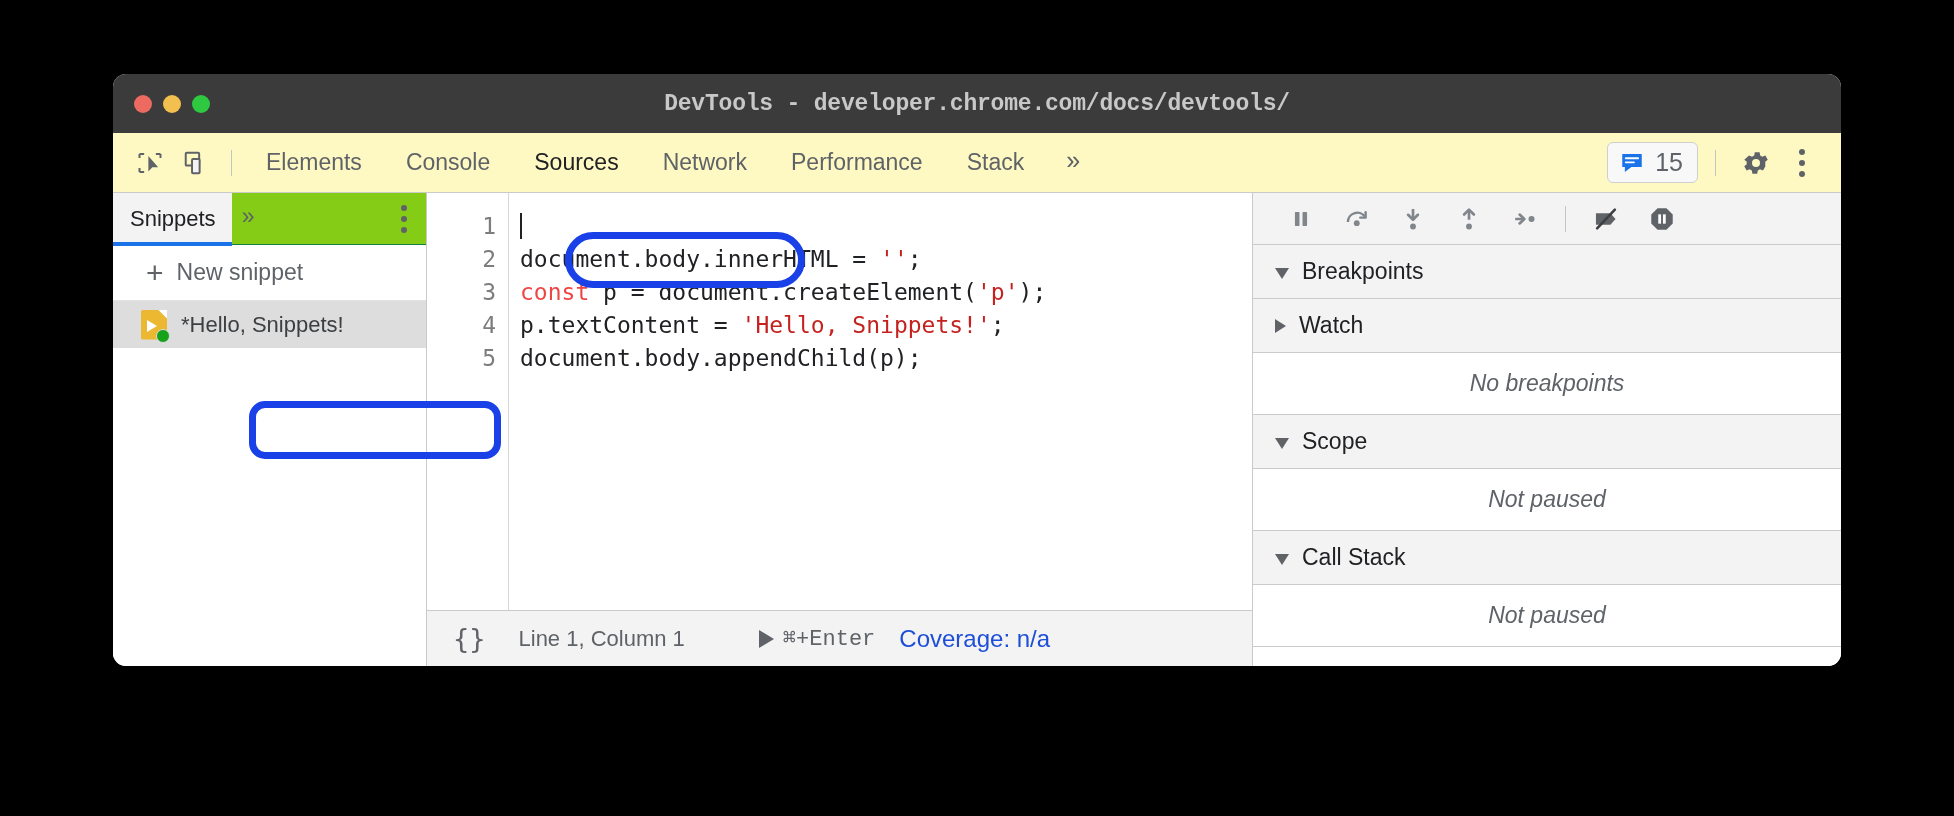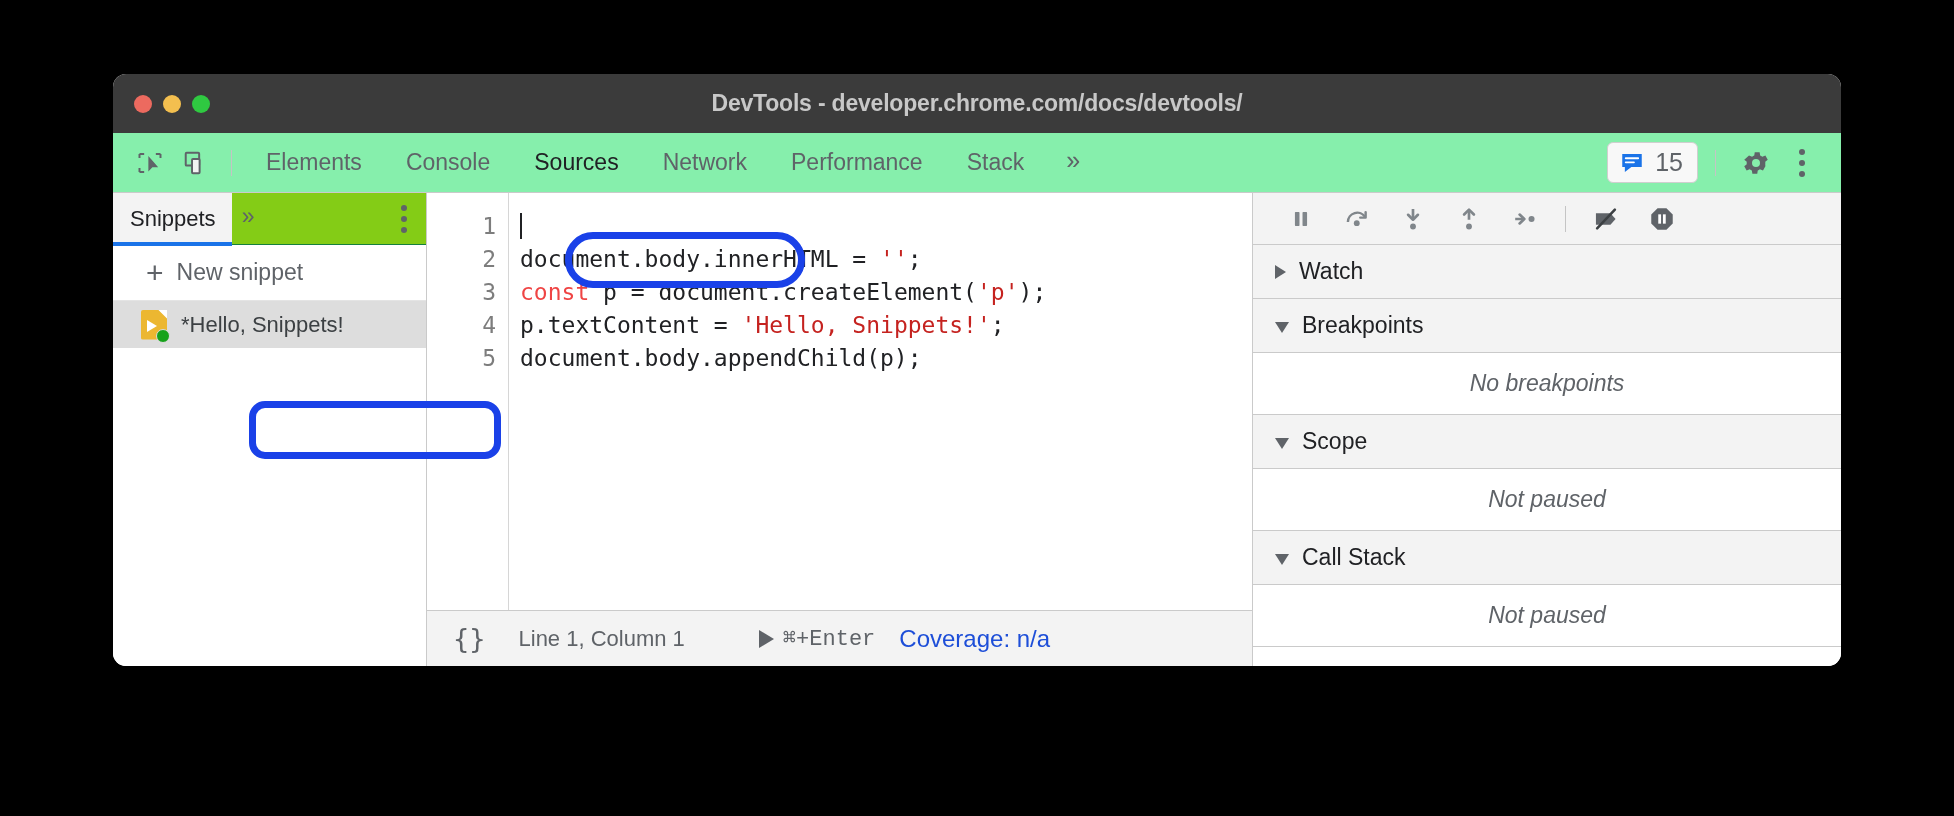--- a/index.html
+++ b/index.html
@@ -25,20 +25,21 @@
     box-shadow: 0 0 42px 10px rgba(0,0,0,0.55);
   }
 
   
   .titlebar {
     position: relative;
     height: 59px;
     background: #3b3b3b;
     display: flex;
     align-items: center;
+    font-family: Liberation Mono, monospace;
   }
   .traffic {
     position: absolute;
     left: 21px;
     top: 0;
     height: 59px;
     display: flex;
     align-items: center;
     gap: 11px;
   }
@@ -51,21 +52,21 @@
     text-align: center;
     color: #c8c8c8;
     font-size: 23px;
     font-weight: bold;
     letter-spacing: -0.2px;
   }
 
   
   .tabbar {
     height: 60px;
-    background: #86efac;
+    background: #fef9c3;
     border-bottom: 1px solid #cacaca;
     display: flex;
     align-items: center;
     padding: 0 16px 0 14px;
   }
   .tb-icon {
     width: 46px; height: 46px;
     display: flex; align-items: center; justify-content: center;
     color: #5f6368;
   }
@@ -567,27 +568,27 @@
           <svg width="28" height="28" viewBox="0 0 24 24">
             <path d="M8.2 2.8h7.6L21.2 8.2v7.6l-5.4 5.4H8.2L2.8 15.8V8.2z" fill="#5f6368"></path>
             <rect x="8.8" y="8" width="2.4" height="8" fill="#ffffff"></rect>
             <rect x="12.8" y="8" width="2.4" height="8" fill="#ffffff"></rect>
           </svg>
         </div>
       </div>
 
       <div class="accordion">
         <div class="acc-head">
+          <span class="tri open"></span>
+          <span class="acc-title">Breakpoints</span>
+        </div>
+
+        <div class="acc-head">
           <span class="tri closed"></span>
           <span class="acc-title">Watch</span>
-        </div>
-
-        <div class="acc-head">
-          <span class="tri open"></span>
-          <span class="acc-title">Breakpoints</span>
         </div>
         <div class="acc-empty">No breakpoints</div>
 
         <div class="acc-head">
           <span class="tri open"></span>
           <span class="acc-title">Scope</span>
         </div>
         <div class="acc-empty">Not paused</div>
 
         <div class="acc-head">

